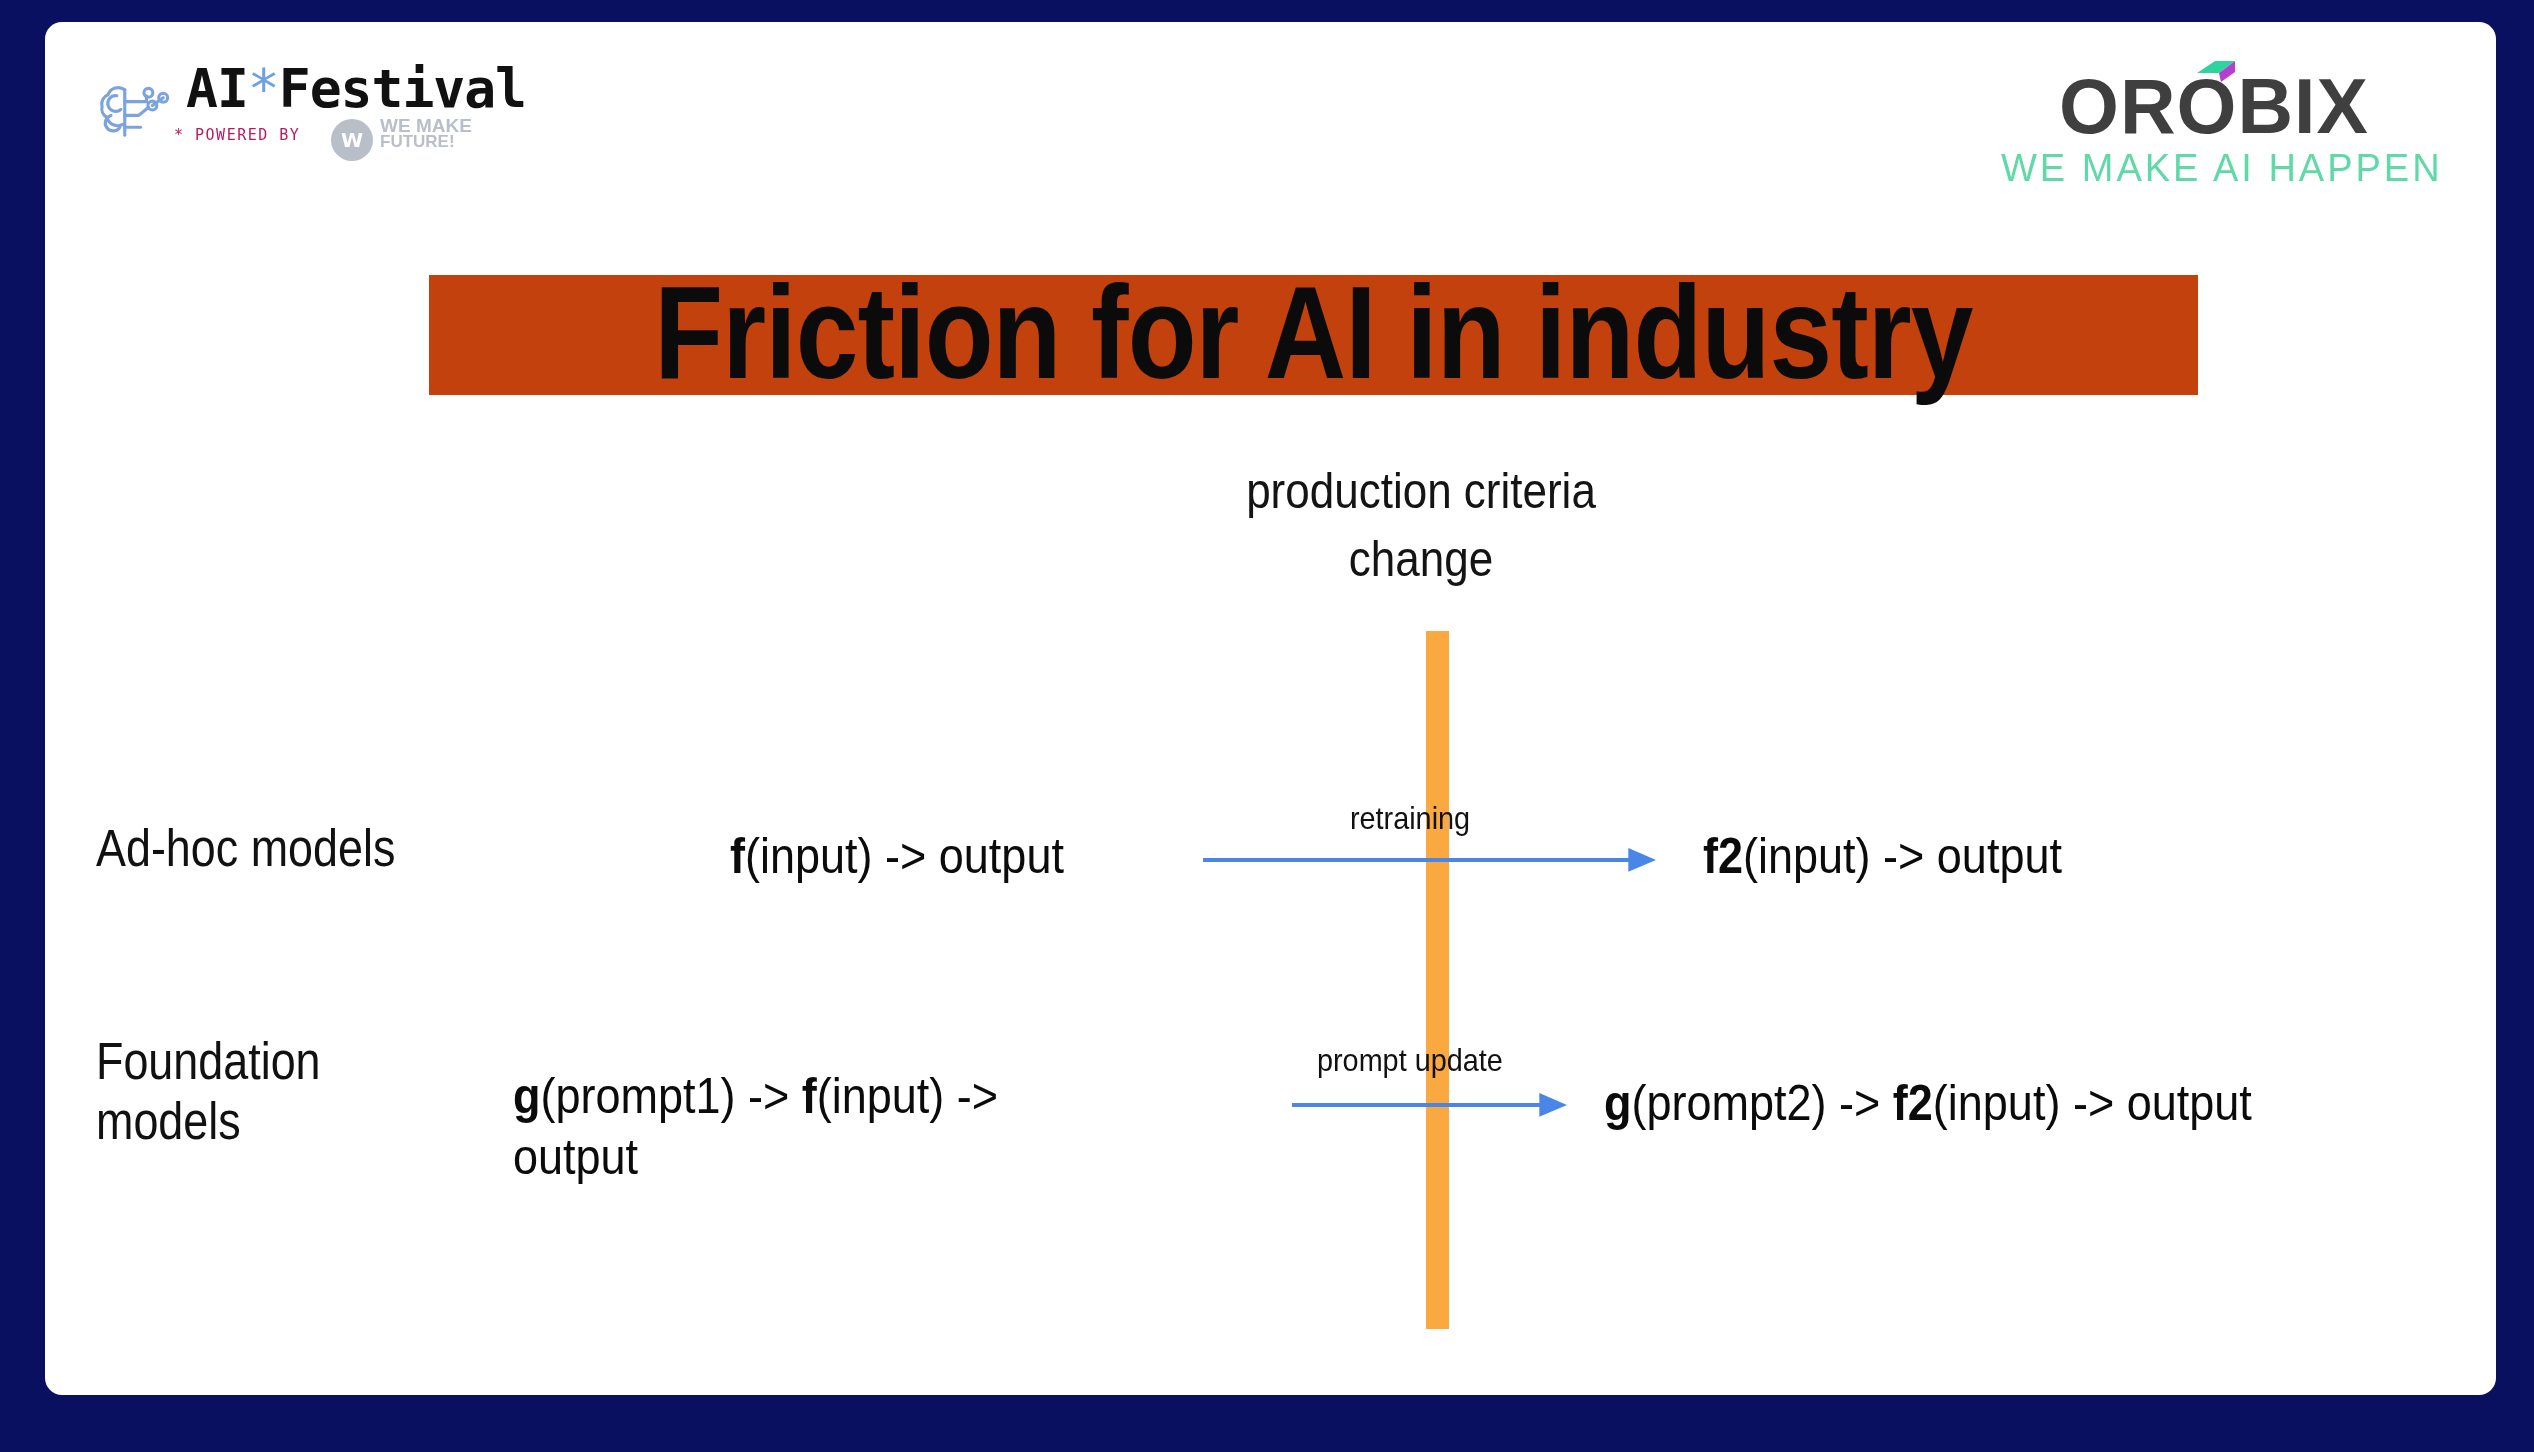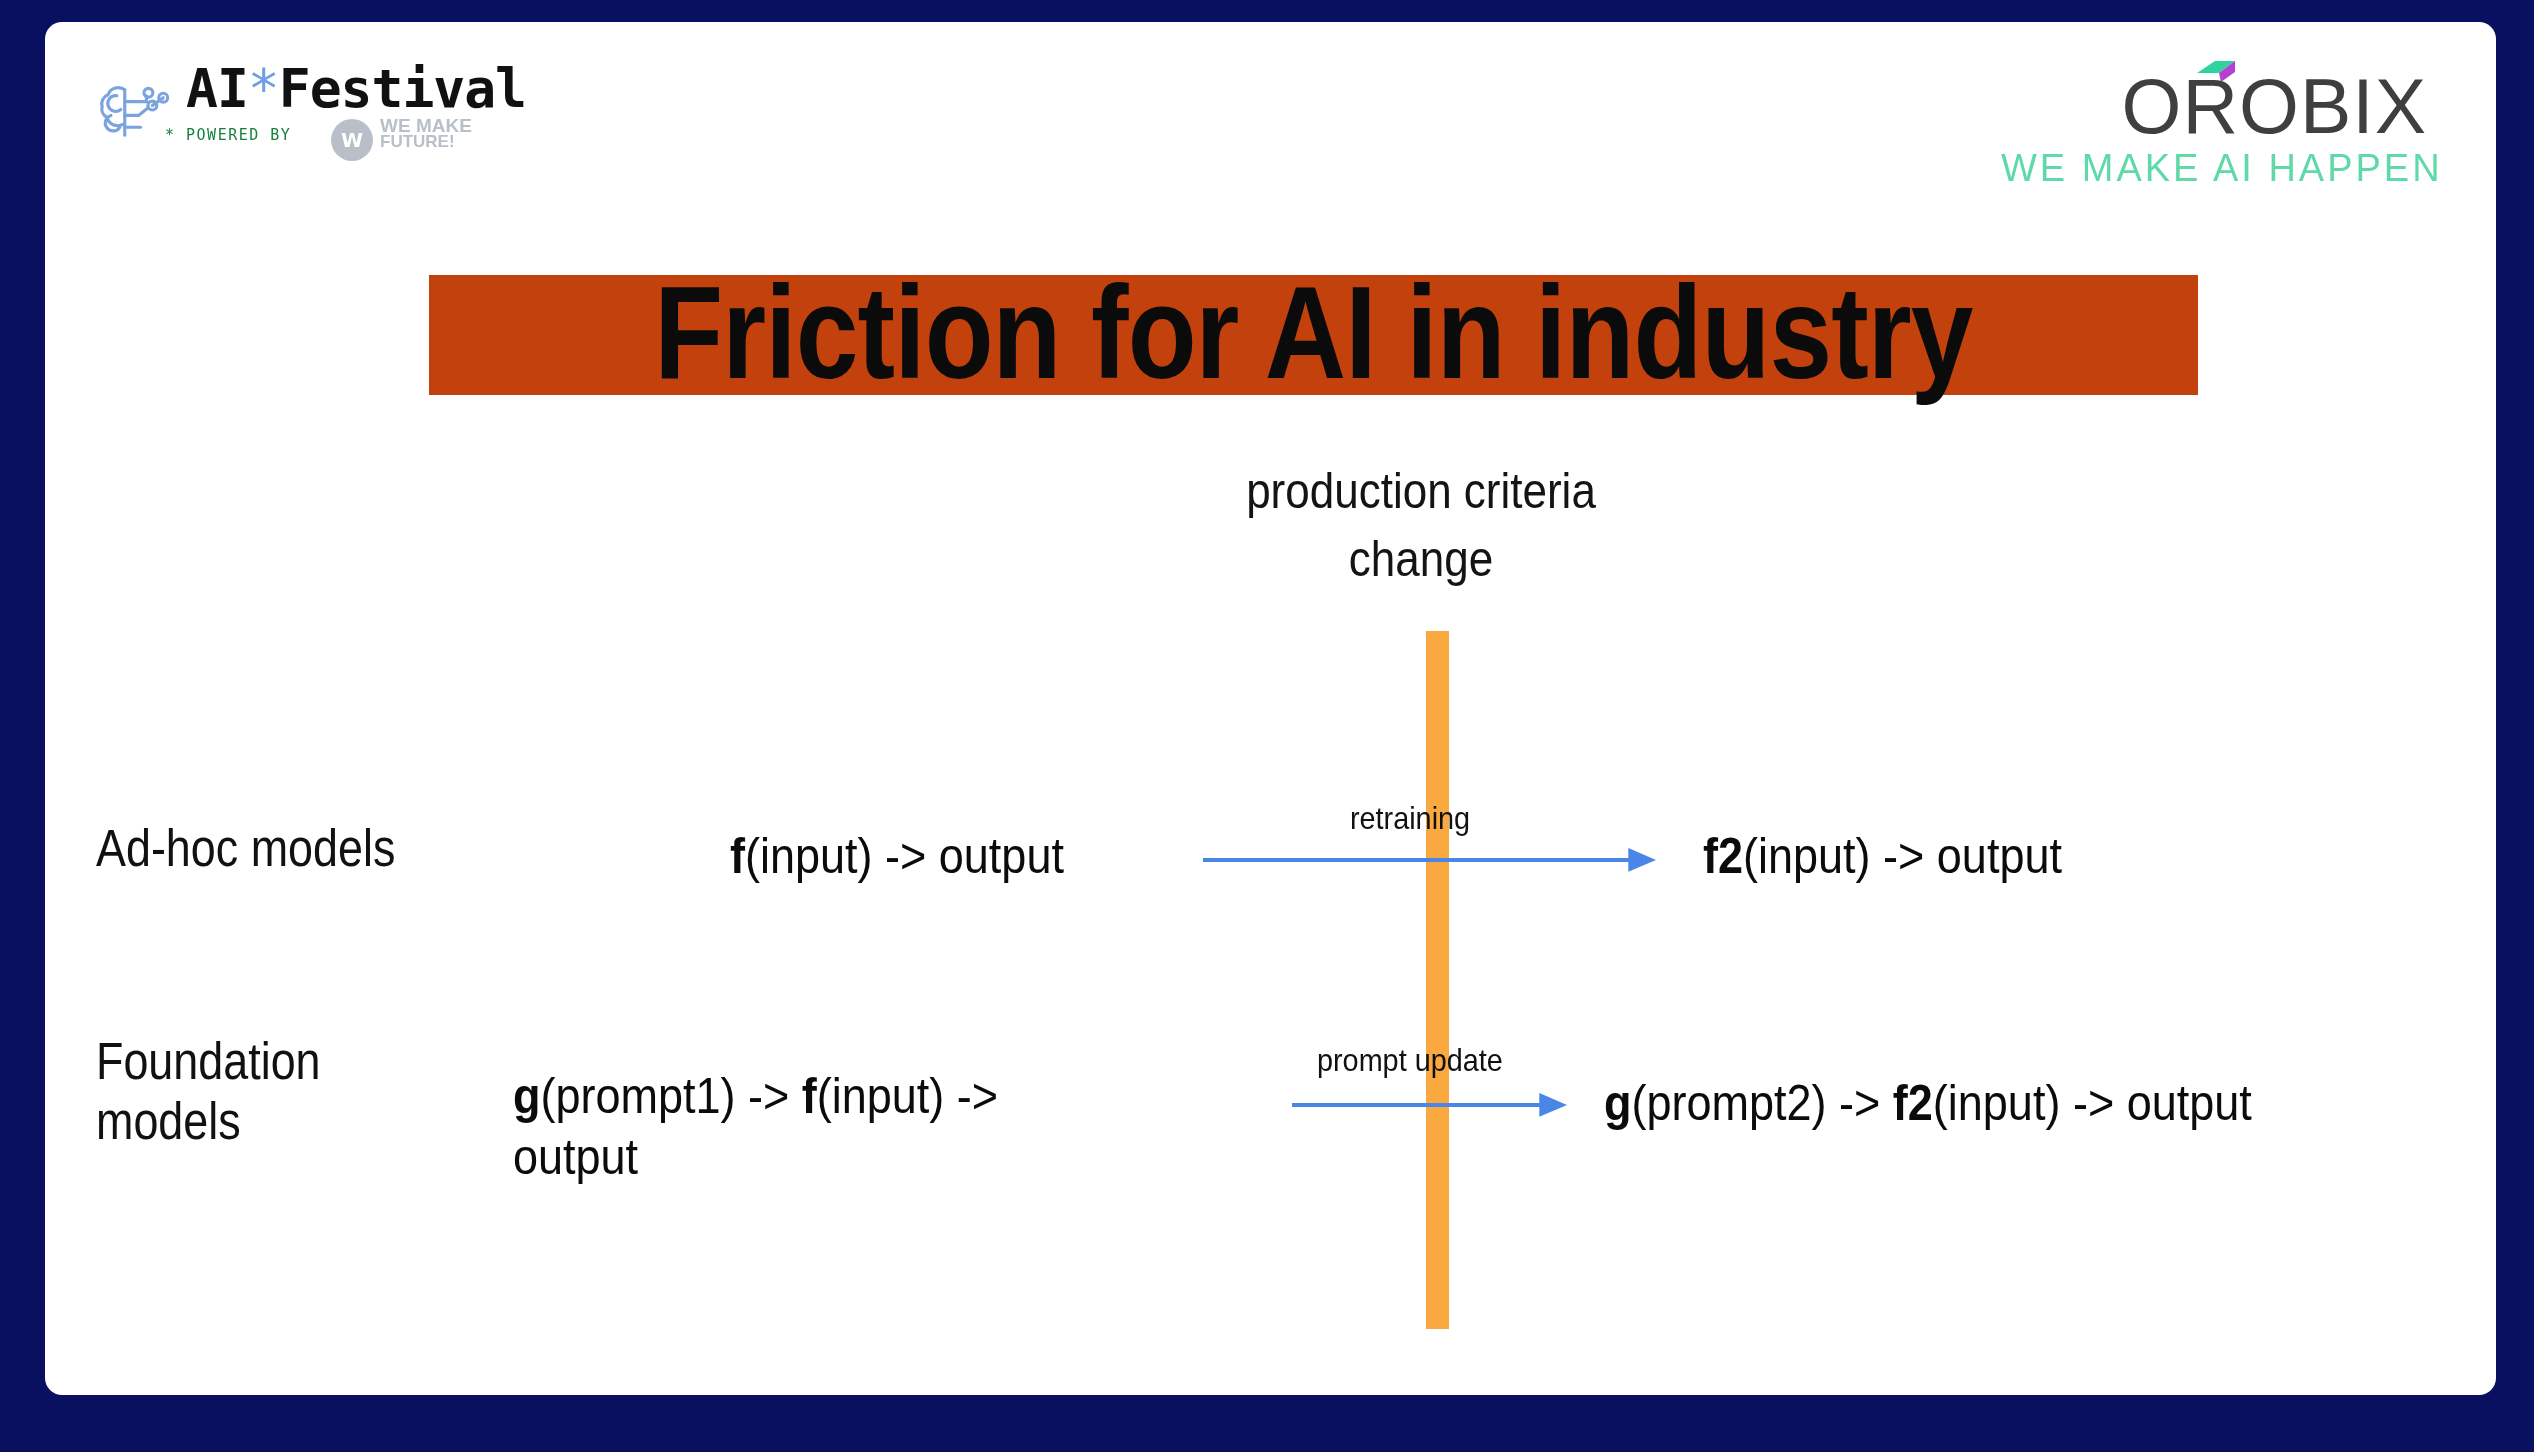--- a/index.html
+++ b/index.html
@@ -58,26 +58,26 @@
     letter-spacing: -1px;
     color: #111111;
     white-space: nowrap;
   }
   .aifest-word .star {
     color: #6e9fe0;
     font-weight: normal;
   }
   .aifest-powered {
     position: absolute;
-    left: 70px;
+    left: 79px;
     top: 74px;
     font-family: "DejaVu Sans Mono", monospace;
     font-size: 15px;
     letter-spacing: 1.5px;
-    color: #15803d;
+    color: #be185d;
     white-space: nowrap;
   }
   .wmf-badge {
     position: absolute;
     left: 236px;
     top: 67px;
     width: 42px;
     height: 42px;
     border-radius: 50%;
     background: #b9bfc9;
@@ -110,24 +110,24 @@
     position: absolute;
     right: 69px;
     top: 34px;
     width: 426px;
     height: 131px;
   }
   .orobix-word {
     position: absolute;
     left: 0; top: 6px;
     width: 426px;
-    text-align: right;
+    text-align: center;
     font-family: "Liberation Sans", sans-serif;
     font-size: 77px;
-    font-weight: normal;
+    font-weight: bold;
     letter-spacing: 1px;
     color: #3f3f3f;
     white-space: nowrap;
   }
   .orobix-tag {
     position: absolute;
     left: 0; top: 91px;
     width: 426px;
     text-align: center;
     font-family: "Liberation Sans", sans-serif;

